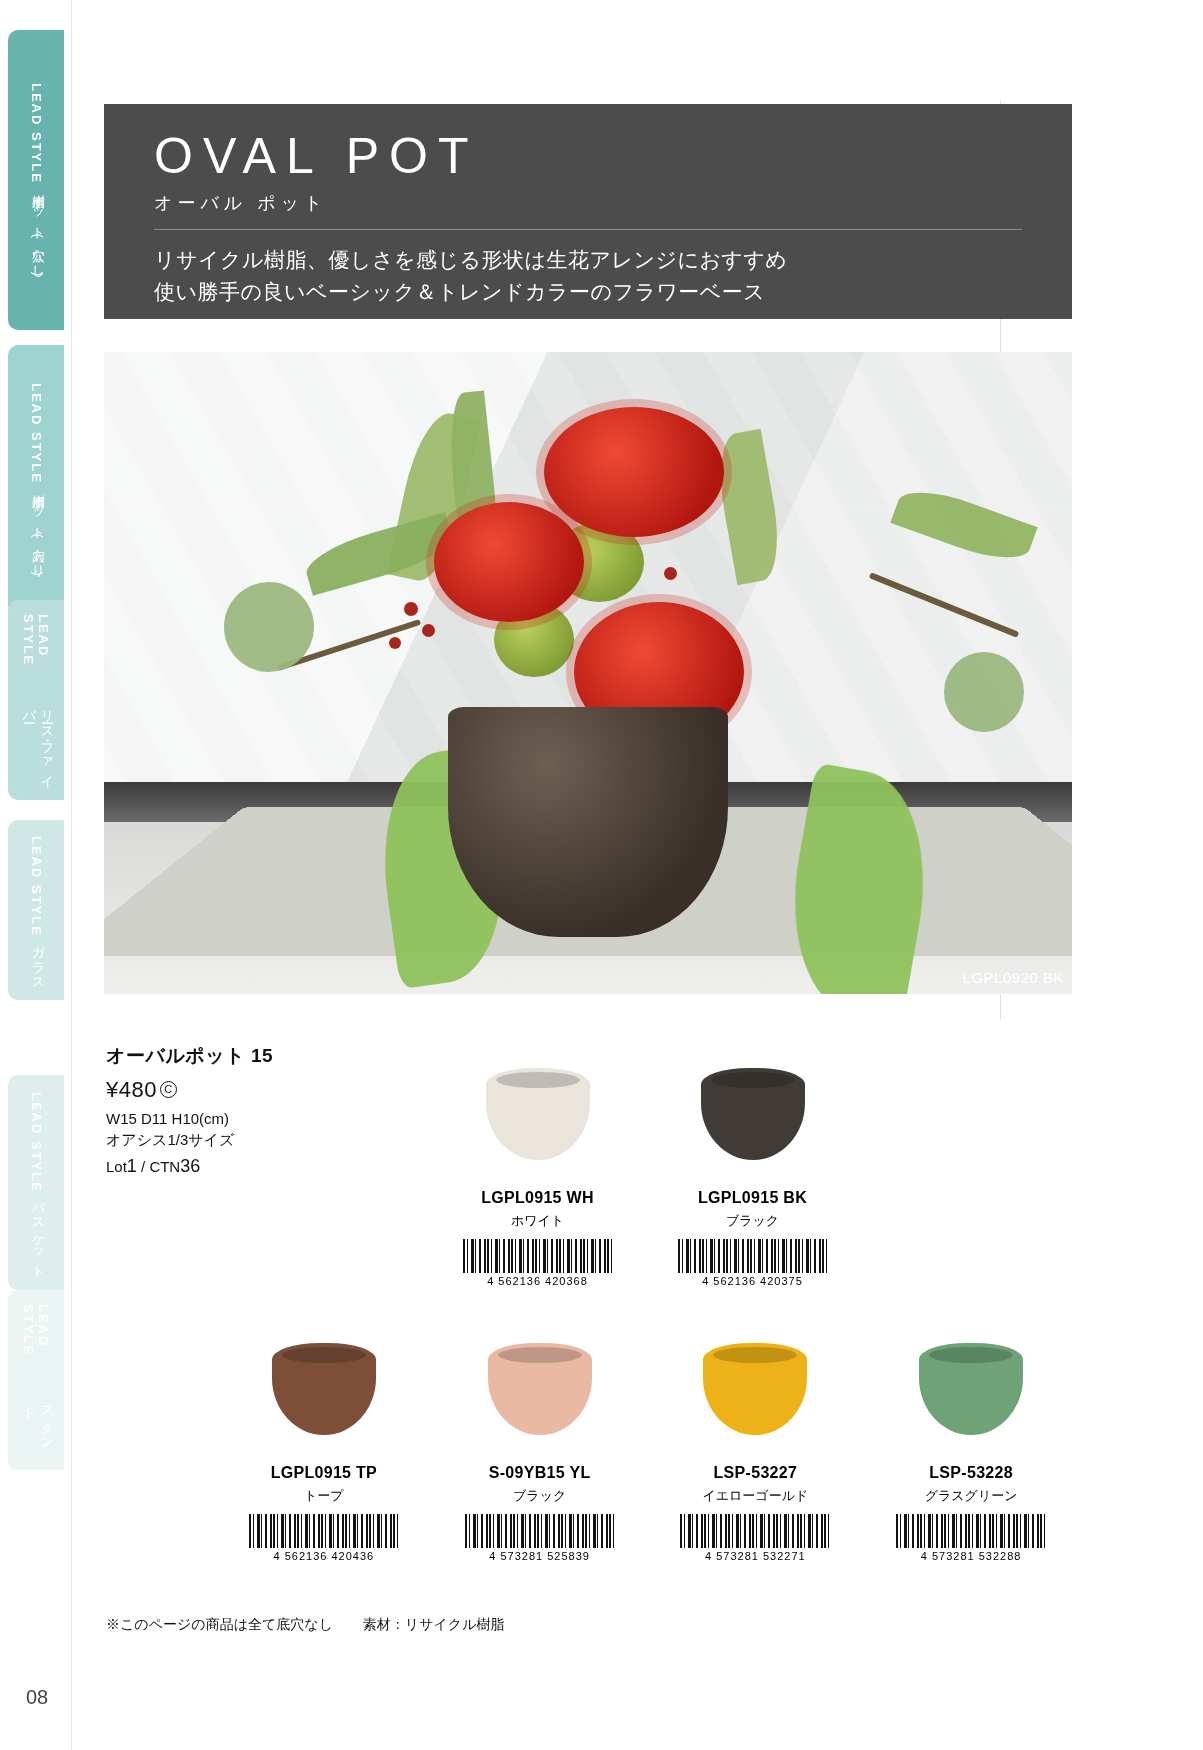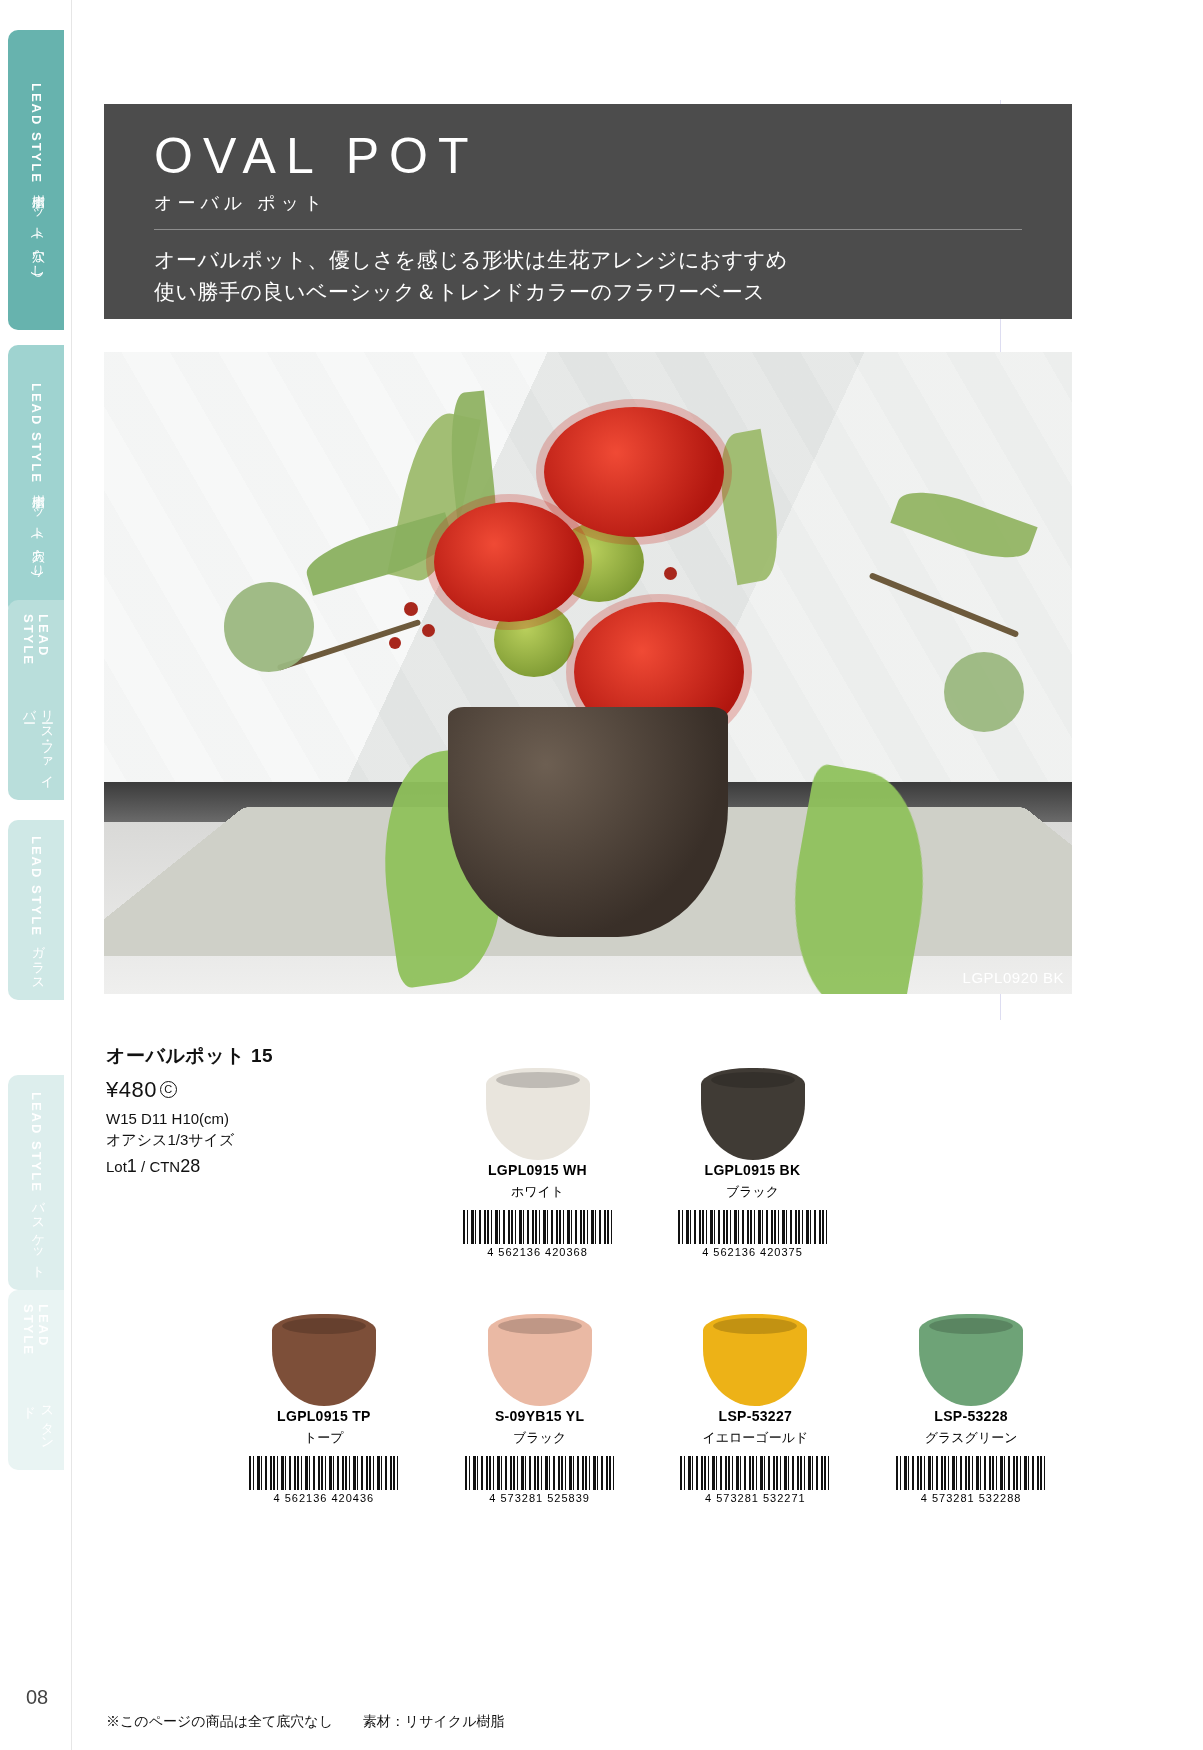--- a/index.html
+++ b/index.html
@@ -231,22 +231,22 @@
   }
   .pot::after {
     content: "";
     position: absolute;
     left: 10px; right: 10px; top: 4px;
     height: 16px;
     border-radius: 50%;
     background: rgba(0,0,0,0.18);
   }
   .pot-code {
-    margin-top: 2px;
-    font-size: 14px;
+    margin-top: 29px;
+    font-size: 16px;
     font-weight: bold;
     letter-spacing: 0.3px;
   }
   .pot-color {
     margin-top: 5px;
     font-size: 13px;
   }
   .barcode {
     margin: 9px auto 0;
     width: 150px;
@@ -262,21 +262,21 @@
   .barcode .digits {
     margin-top: 2px;
     font-size: 11px;
     letter-spacing: 1px;
     font-family: "Liberation Sans", sans-serif;
   }
 
   
   .footnote {
     position: absolute;
-    left: 106px; top: 1713px;
+    left: 106px; top: 1616px;
     font-size: 14px;
     color: #111;
   }
   .footnote .material { margin-left: 26px; }
   .page-num {
     position: absolute;
     left: 26px; top: 1686px;
     font-size: 20px;
     color: #444;
   }
@@ -317,21 +317,21 @@
   </div>
 </div>
 <div class="bleed-line"></div>
 <div class="spine-line"></div>
 
 <div class="header-band">
   <div class="title-en">OVAL POT</div>
   <div class="title-jp">オーバル ポット</div>
   <div class="header-rule"></div>
   <div class="lead">
-    <div>オーバルポット、優しさを感じる形状は生花アレンジにおすすめ</div>
+    <div>リサイクル樹脂、優しさを感じる形状は生花アレンジにおすすめ</div>
     <div>使い勝手の良いベーシック＆トレンドカラーのフラワーベース</div>
   </div>
 </div>
 
 <div class="hero">
   <div class="hero-wall"></div>
   <div class="hero-shelf"></div>
   <div class="hero-floor"></div>
   <div class="hero-mat"></div>
 
@@ -366,21 +366,21 @@
 </div>
 
 <div class="info">
   <div class="name">オーバルポット 15</div>
   <div class="price">
     <span>¥480</span><span class="cmark">C</span>
   </div>
   <div class="spec">W15 D11 H10(cm)</div>
   <div class="oasis">オアシス1/3サイズ</div>
   <div class="lot">
-    <span>Lot</span><span class="big">1</span><span> / CTN</span><span class="big">28</span>
+    <span>Lot</span><span class="big">1</span><span> / CTN</span><span class="big">36</span>
   </div>
 </div>
 
 <div class="grid">
   <div class="grid-row row1">
 
     <div class="cell">
       <div class="pot-wrap">
         <div class="pot" style="background:#e9e5dd;"></div>
       </div>

